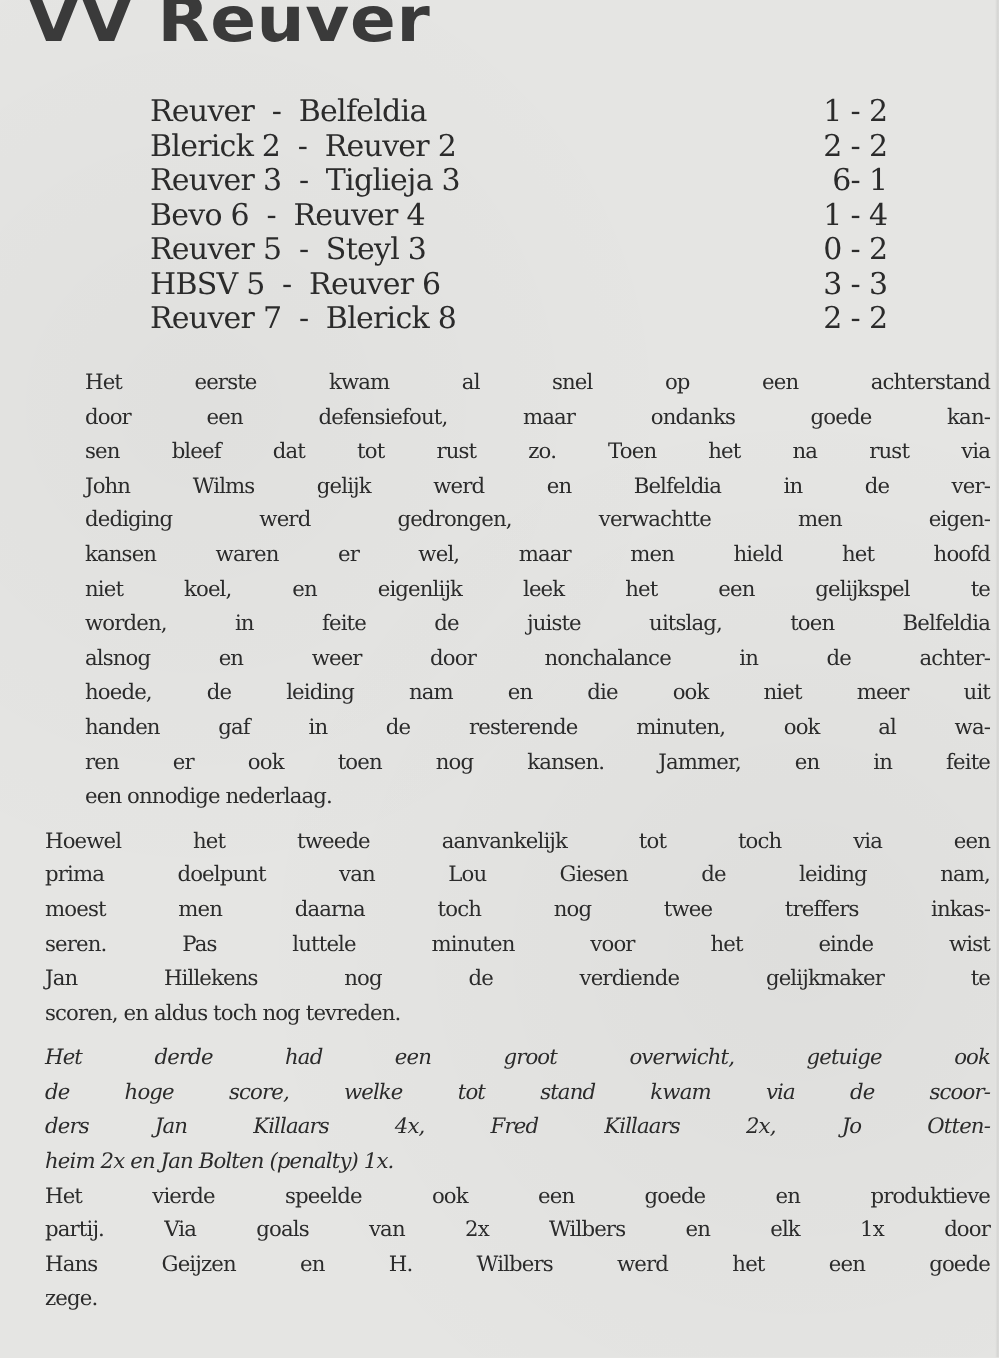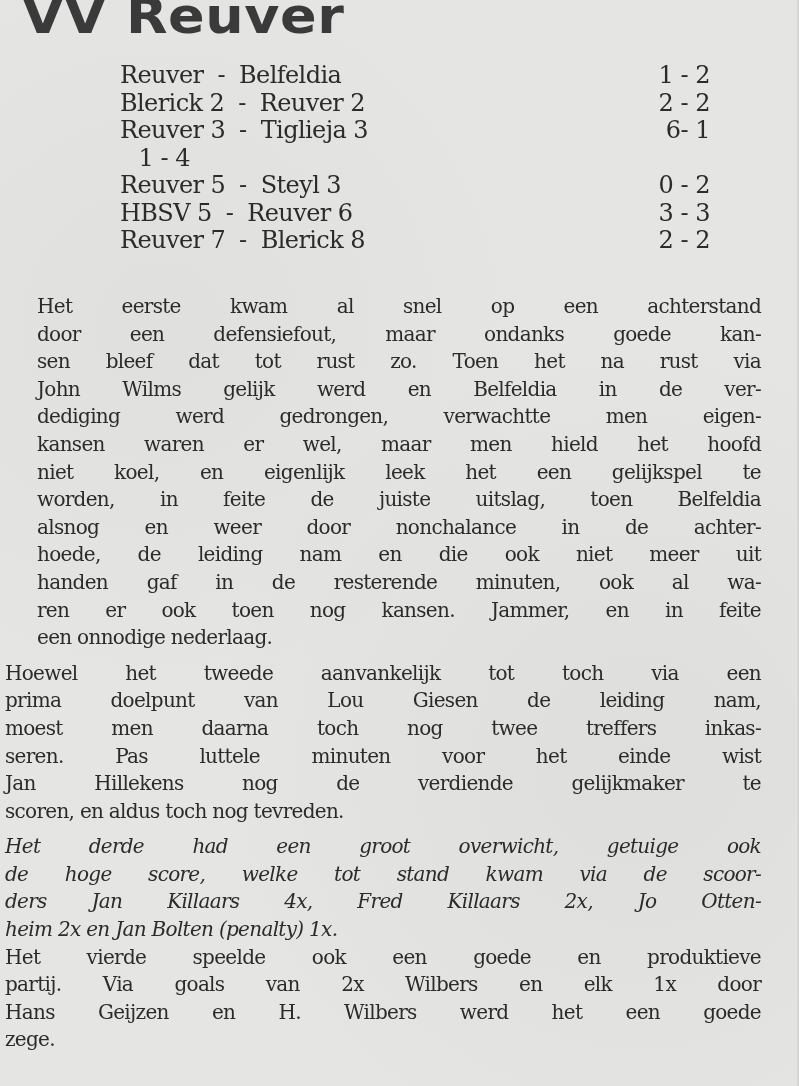--- a/index.html
+++ b/index.html
@@ -18,29 +18,29 @@
         #e5e5e3;
     }
     .title {
       position: absolute; left: 22px; top: -14px;
       font-family: "DejaVu Sans", "Liberation Sans", sans-serif;
       font-weight: bold; font-size: 50px; letter-spacing: 0.5px;
       color: #3a3a3a; margin: 0; line-height: 60px;
       transform: scaleX(1.08); transform-origin: left;
     }
     .results {
-      position: absolute; left: 120px; top: 62px; width: 590px;
+      position: absolute; left: 120px; top: 76px; width: 590px;
       font-size: 24px; line-height: 27.5px;
     }
     .row { display: flex; height: 27.5px; }
     .row .match { flex: 1; white-space: pre; letter-spacing: -0.6px; }
     .row .score { width: 70px; text-align: right; letter-spacing: -0.5px; }
     .body {
-      position: absolute; left: 5px; top: 293px; width: 756px;
-      font-size: 20px; line-height: 27.6px;
+      position: absolute; left: 36px; top: 293px; width: 756px;
+      font-size: 17px; line-height: 27.6px;
       letter-spacing: -0.7px;
     }
     .body p { margin: 0; text-align: justify; text-align-last: left; }
     .body p.p1 { text-indent: 32px; margin-bottom: 8px; }
     .body p.p2 { margin-bottom: 8px; }
     .body p.p3 { margin-bottom: 0; font-style: italic; }
     .body p.p4 { margin-bottom: 0; }
     .line { display: block; text-align: justify; text-align-last: justify; white-space: normal; }
     .line.last { text-align-last: left; }
     .rule {
@@ -62,20 +62,21 @@
     </div>
   <div class="row">
       <span class="match">Blerick 2  -  Reuver 2</span>
       <span class="score">2 - 2</span>
     </div>
   <div class="row">
       <span class="match">Reuver 3  -  Tiglieja 3</span>
       <span class="score">6- 1</span>
     </div>
   <div class="row">
+      <span class="match">Bevo 6  -  Reuver 4</span>
       <span class="score">1 - 4</span>
     </div>
   <div class="row">
       <span class="match">Reuver 5  -  Steyl 3</span>
       <span class="score">0 - 2</span>
     </div>
   <div class="row">
       <span class="match">HBSV 5  -  Reuver 6</span>
       <span class="score">3 - 3</span>
     </div>

